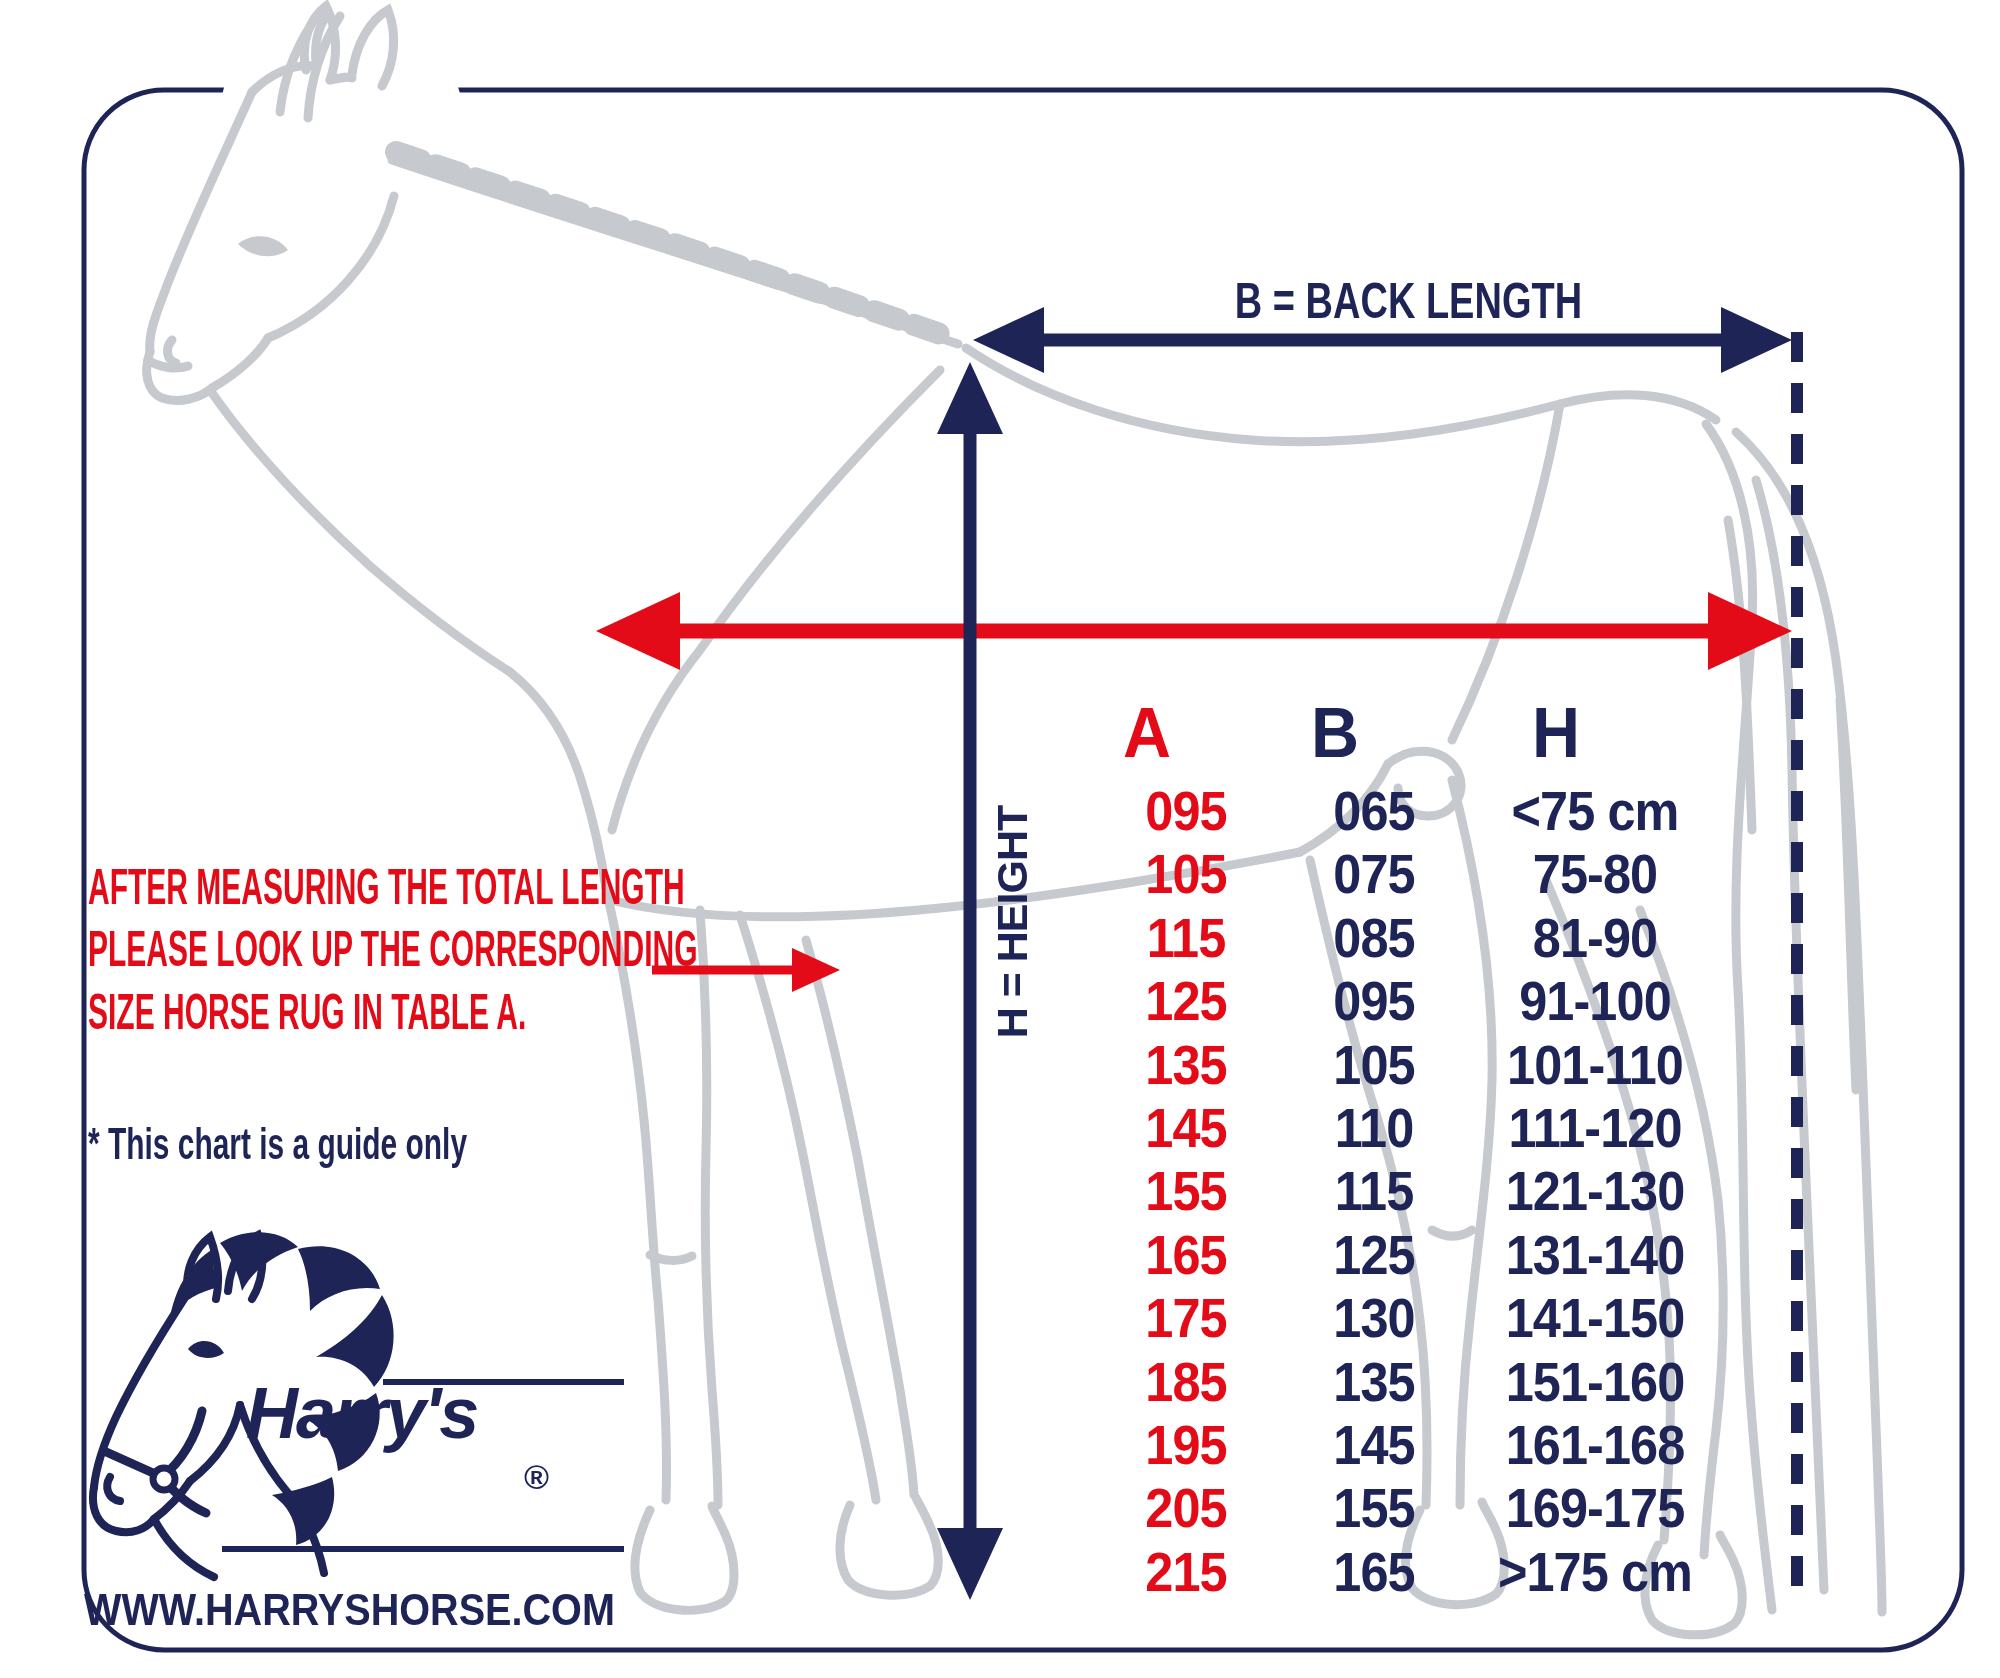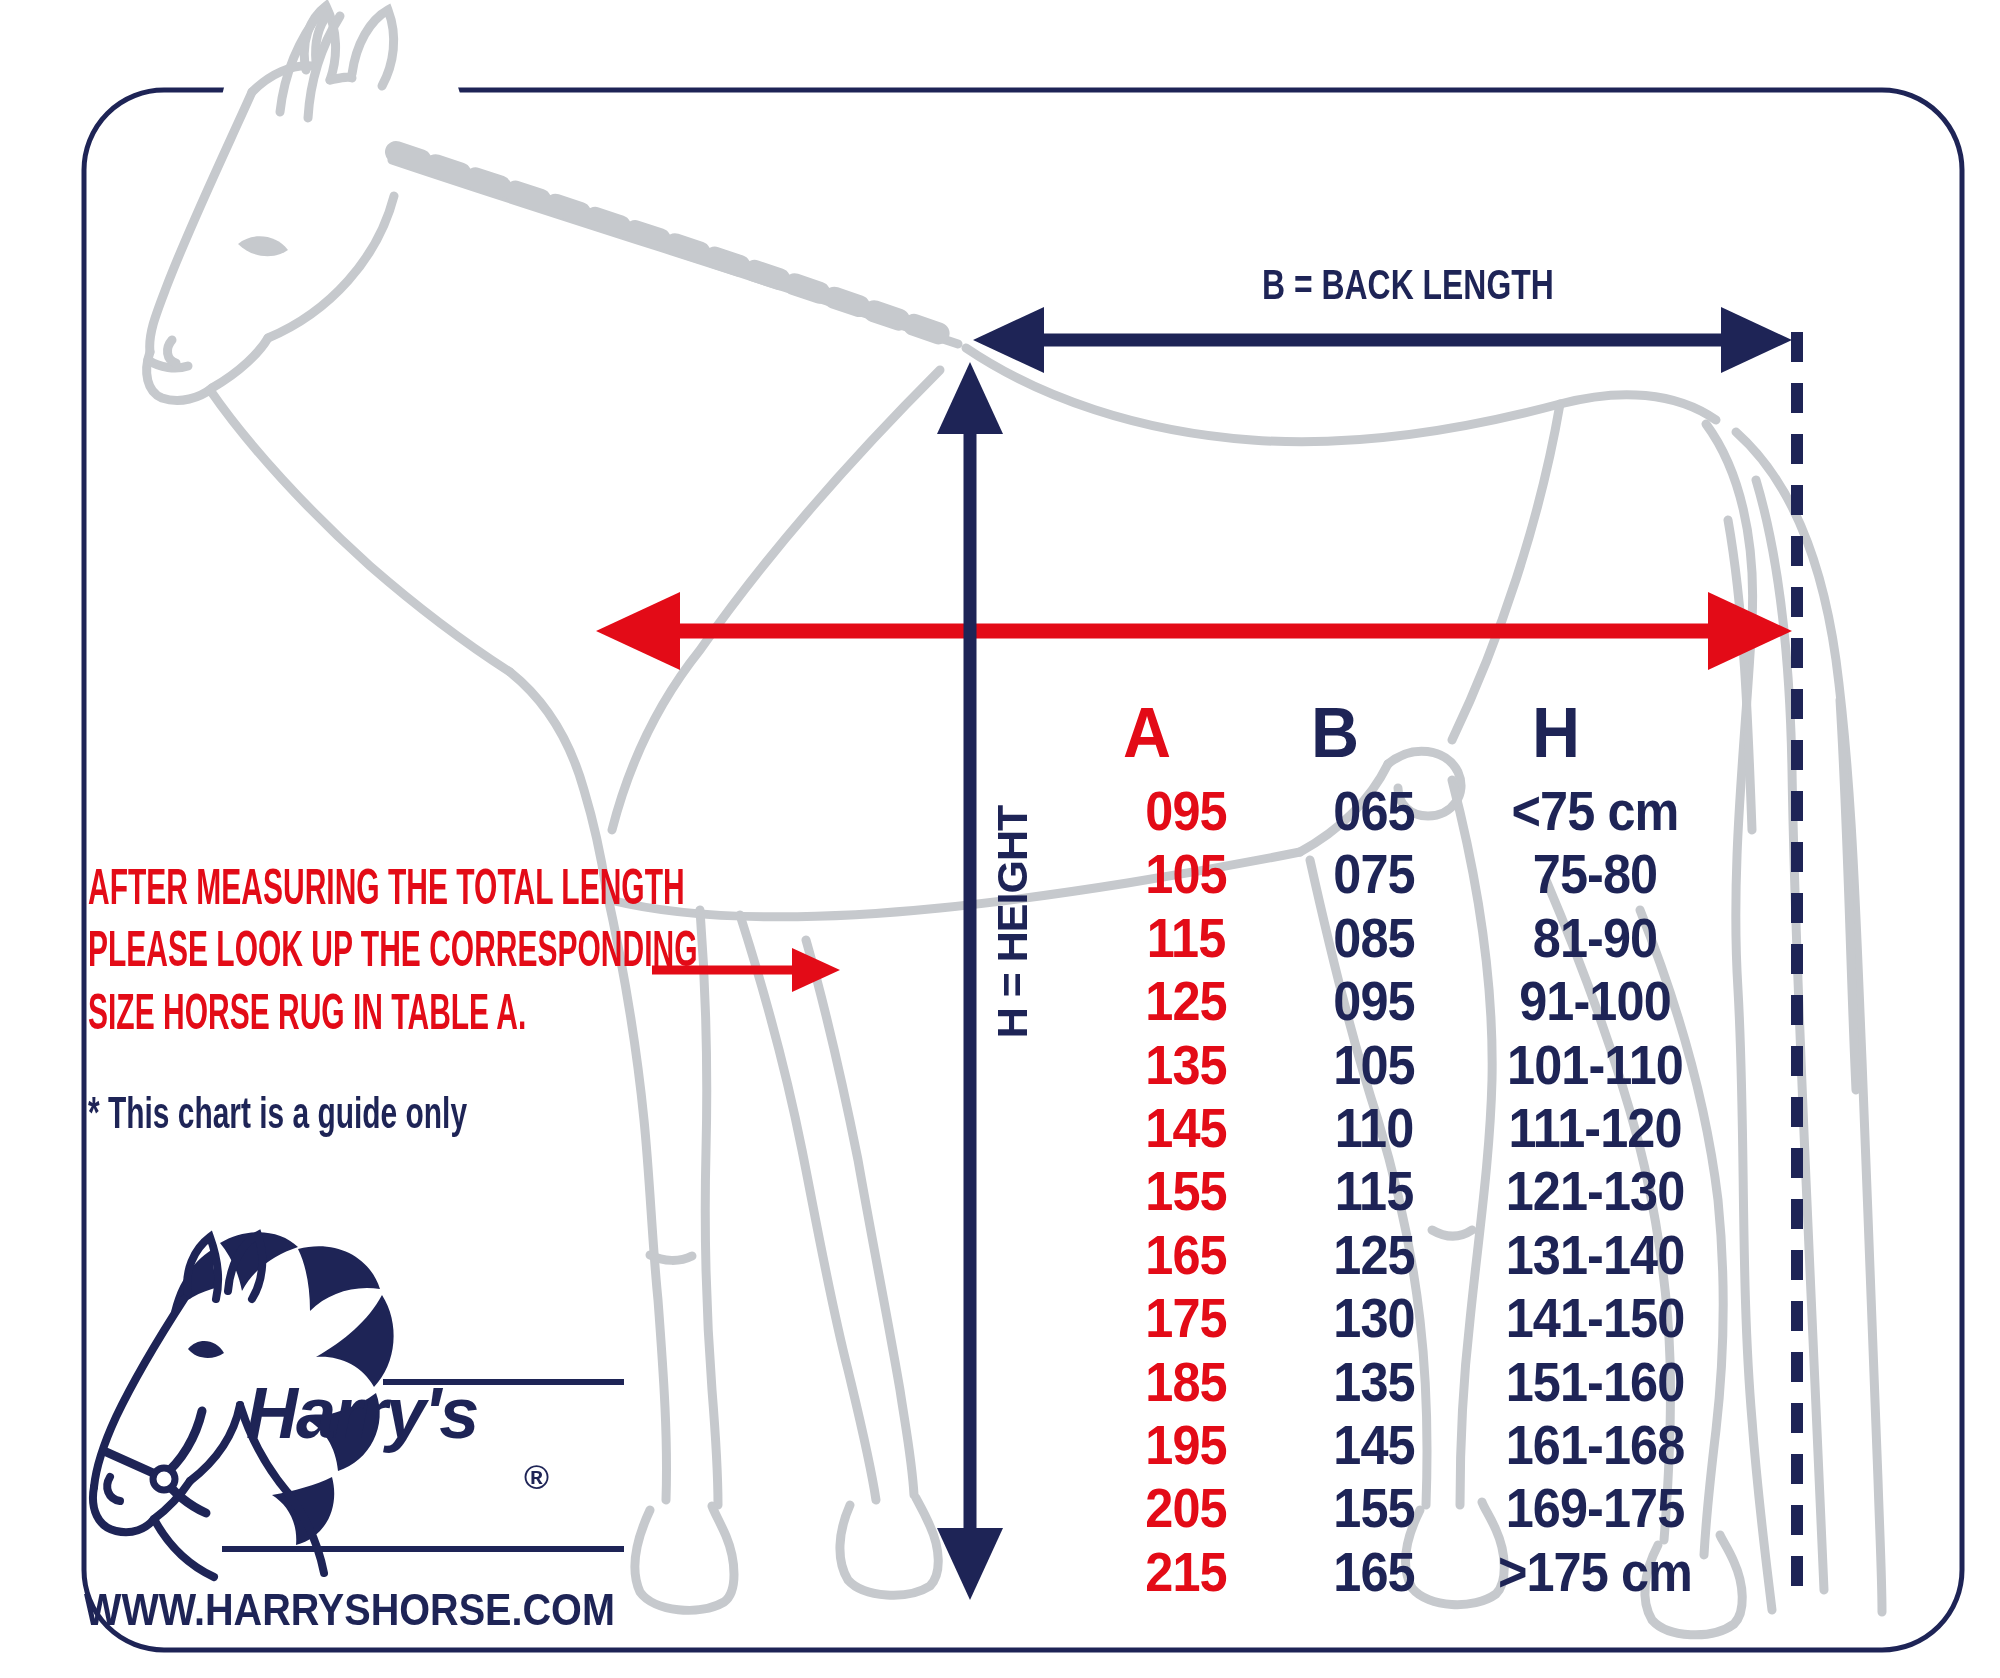--- a/index.html
+++ b/index.html
@@ -11,25 +11,25 @@
   svg{display:block;}
   
   .navy{color:#1e2456;}
   .red{color:#e30b17;}
   .cx{display:inline-block;transform-origin:0 50%;white-space:nowrap;}
   .cxc{display:inline-block;transform-origin:50% 50%;white-space:nowrap;}
   .side-title{left:88px;top:768px;font-size:75px;font-weight:bold;line-height:1;letter-spacing:-1px;}
   .side-title .cx{transform:scaleX(0.80);}
   .instr{left:88px;font-size:50px;font-weight:bold;line-height:1;}
   .instr .cx{transform:scaleX(0.60);}
-  .note{left:88px;top:1091px;font-size:44px;font-weight:bold;line-height:1;}
+  .note{left:88px;top:1122px;font-size:44px;font-weight:bold;line-height:1;}
   .note .cx{transform:scaleX(0.68);}
   .a-label{left:940px;top:517px;width:700px;text-align:center;font-size:50px;font-weight:bold;line-height:52px;}
   .a-label .cxc{transform:scaleX(0.56);}
-  .b-label{left:1108px;top:264px;width:600px;text-align:center;font-size:42px;font-weight:bold;line-height:1;}
+  .b-label{left:1108px;top:276px;width:600px;text-align:center;font-size:50px;font-weight:bold;line-height:1;}
   .b-label .cxc{transform:scaleX(0.76);}
   .h-label{
     left:990px;top:1072px;width:300px;height:44px;text-align:center;
     font-size:43px;font-weight:bold;line-height:44px;
     transform-origin:0 0;transform:rotate(-90deg);letter-spacing:-1px;
   }
   
   .tbl-head{left:1040px;top:700px;width:656px;display:grid;grid-template-columns:214px 162px 280px;}
   .tbl-head span{text-align:center;font-size:70px;font-weight:bold;line-height:66px;transform:scaleX(0.95);}
   .tbl-rows{left:1079px;top:778px;width:656px;display:grid;grid-auto-rows:63.4px;}

